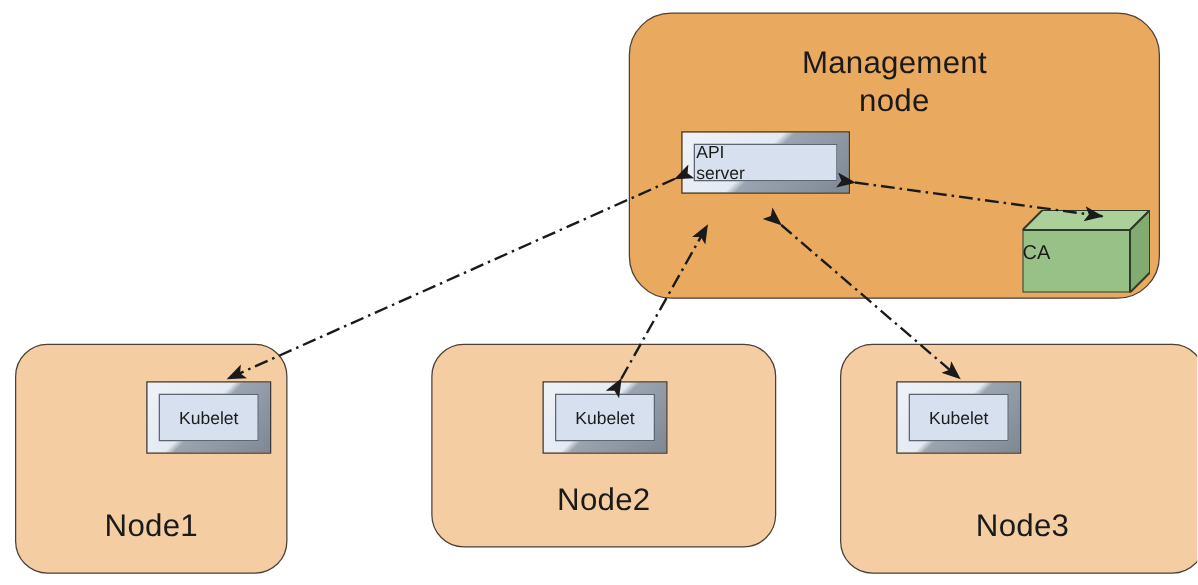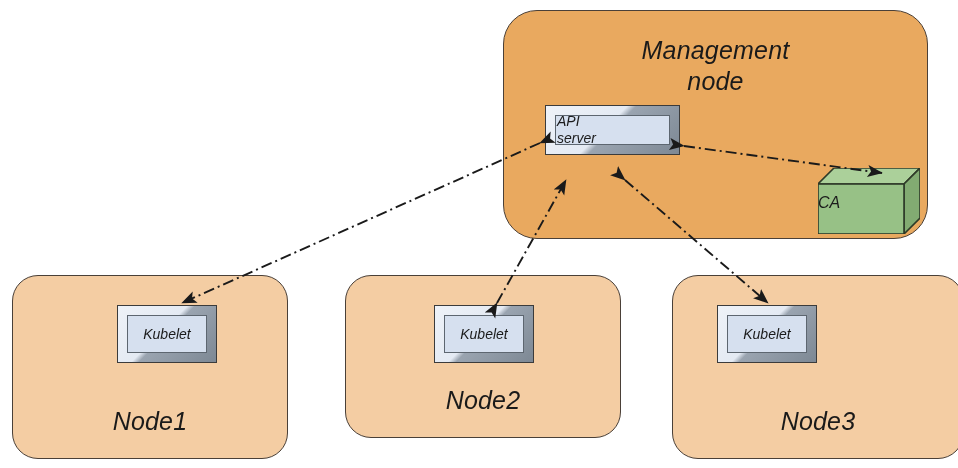--- a/index.html
+++ b/index.html
@@ -7,21 +7,20 @@
     padding: 0;
     background: #ffffff;
   }
   #canvas {
     position: relative;
     width: 958px;
     height: 468px;
     background: #ffffff;
     overflow: hidden;
     font-family: "Liberation Sans", sans-serif;
-    font-style: italic;
   }
   svg.layer {
     position: absolute;
     left: 0;
     top: 0;
     width: 958px;
     height: 468px;
   }
   .svg-lines { z-index: 5; pointer-events: none; }
 
@@ -135,21 +134,21 @@
 
   <div class="ca-cuboid" style="left:818px; top:168px; width:102px; height:66px;">
     <svg width="102" height="66" viewBox="0 0 102 66">
       <polygon points="0,16 16,0 102,0 86,16" fill="#abd09a" stroke="#2e3a28" stroke-width="1.6"></polygon>
       <polygon points="86,16 102,0 102,50 86,66" fill="#82ab72" stroke="#2e3a28" stroke-width="1.6"></polygon>
       <rect x="0" y="16" width="86" height="50" fill="#97c186" stroke="#2e3a28" stroke-width="1.6"></rect>
     </svg>
     <div class="ca-label">CA</div>
   </div>
 
-  <div class="group-box node-box" style="left:12px; top:275px; width:276px; height:184px;">
+  <div class="group-box node-box" style="left:12px; top:275px; width:218px; height:184px;">
     <div class="group-label node-label">Node1</div>
   </div>
   <div class="bevel-box" style="left:117px; top:305px; width:100px; height:58px;">
     <div class="bevel-inner"></div>
     <div class="bevel-text kubelet">Kubelet</div>
   </div>
 
   <div class="group-box node-box" style="left:345px; top:275px; width:276px; height:163px;">
     <div class="group-label node-label">Node2</div>
   </div>

